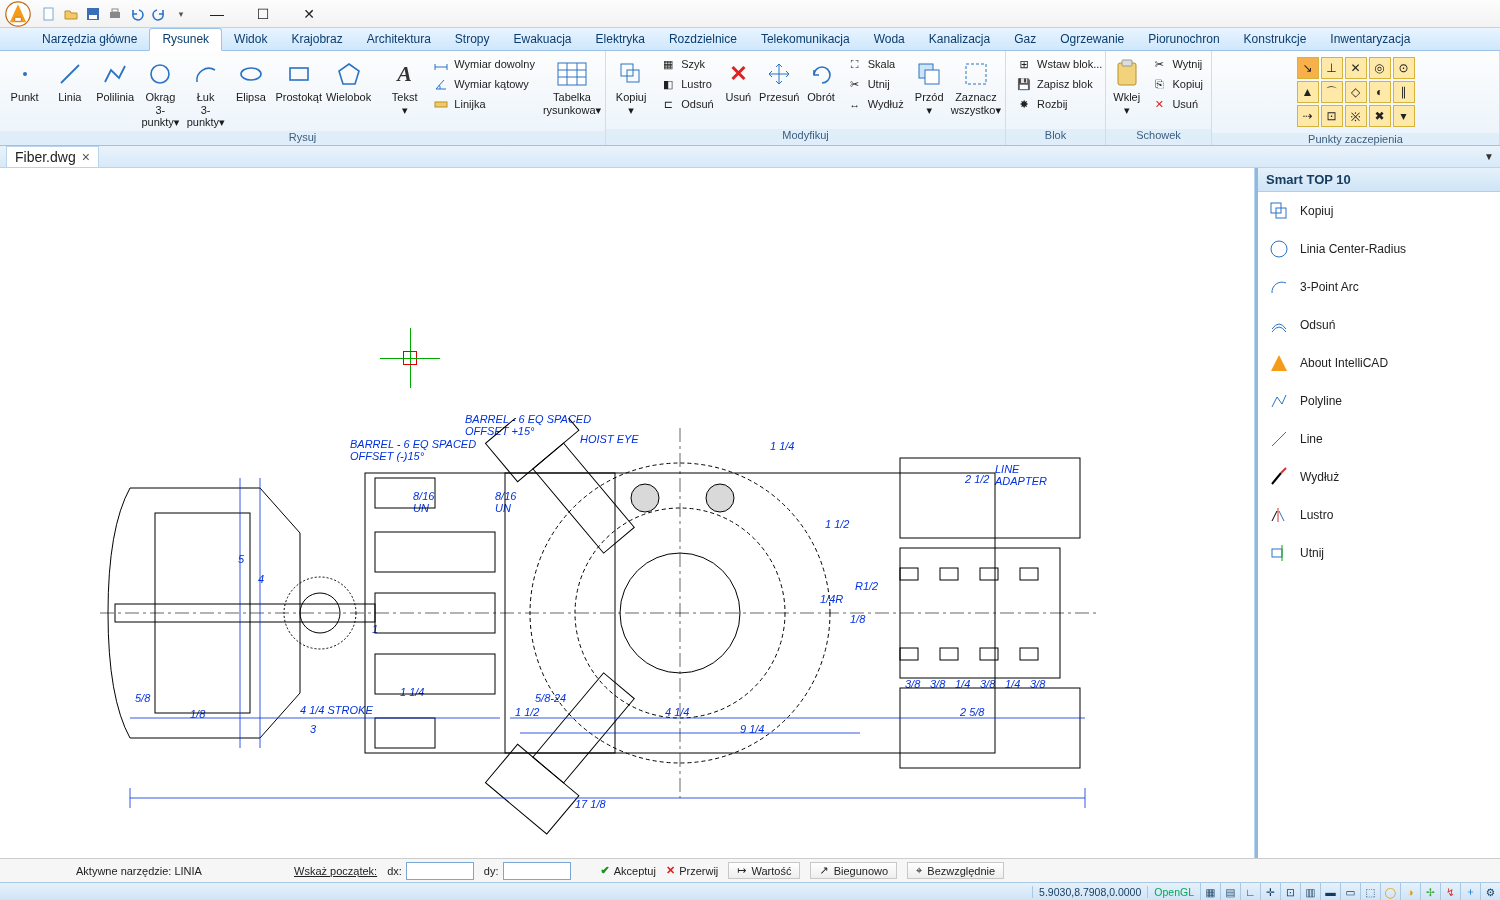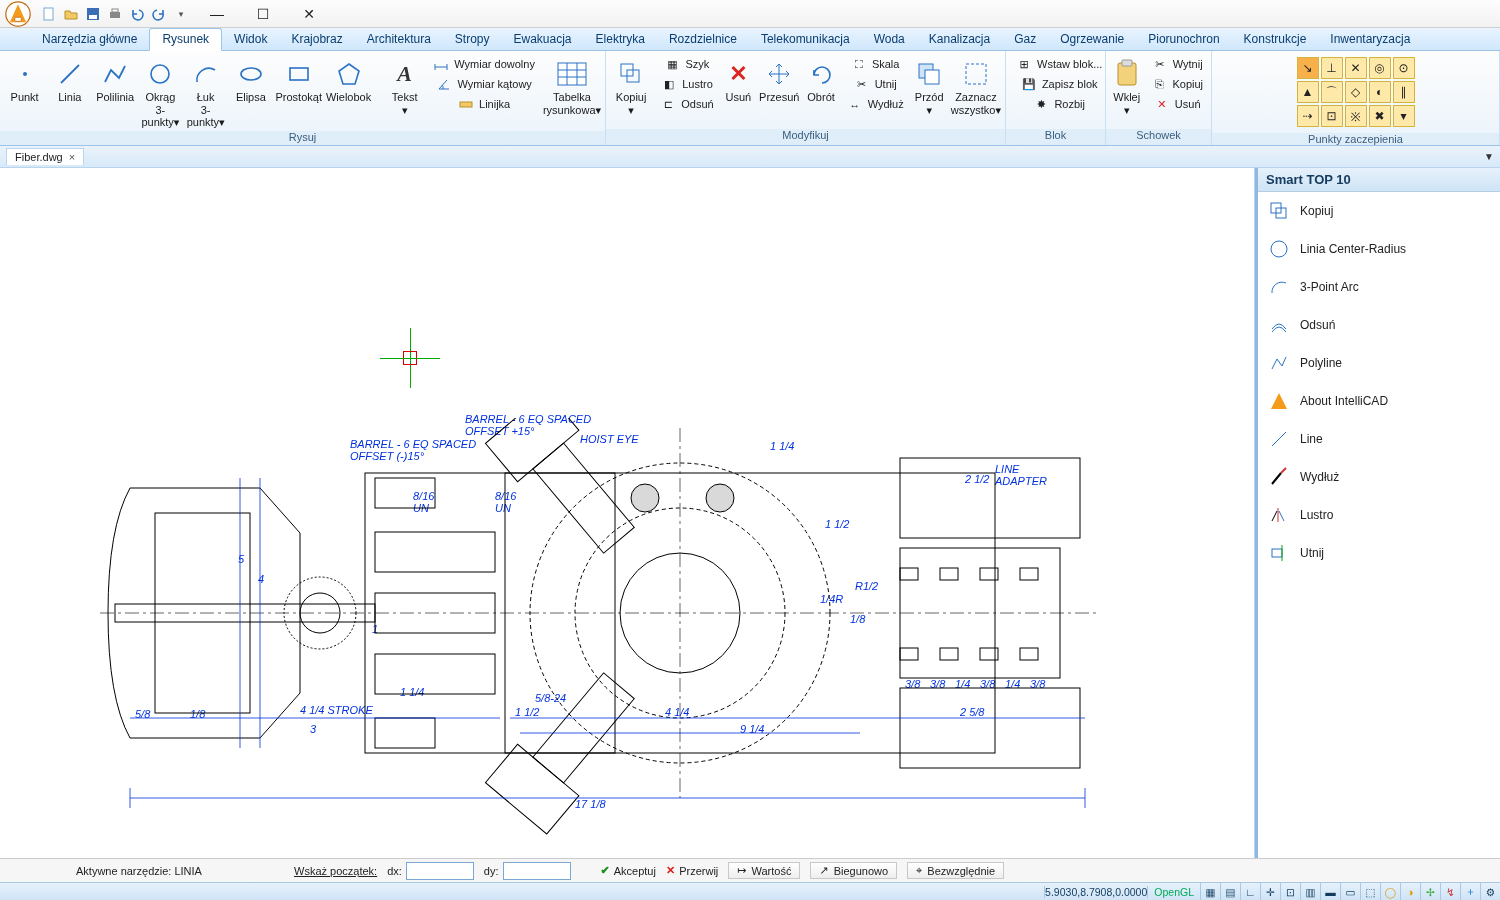--- a/index.html
+++ b/index.html
@@ -18,45 +18,45 @@
 .tab { padding:3px 12px 4px; font-size:12px; color:#0b3e6f; cursor:default; }
 .tab.active { background:#fff; border:1px solid #9cc3e8; border-bottom:1px solid #fff; border-radius:3px 3px 0 0; position:relative; top:1px; }
 
 .ribbon { height:95px; background:linear-gradient(#fdfdfd,#eaf3fb); border-bottom:1px solid #9cc3e8; display:flex; }
 .group { border-right:1px solid #c9dff2; display:flex; flex-direction:column; }
 .group-body { flex:1; display:flex; align-items:flex-start; padding:2px 4px; gap:4px; }
 .group-title { height:16px; text-align:center; font-size:11px; color:#3b5d7e; background:rgba(200,225,245,.35); }
 .bigbtn { width:48px; text-align:center; padding-top:4px; font-size:11px; color:#1a1a1a; }
 .bigbtn .ic { height:34px; display:flex;align-items:center;justify-content:center; }
 .bigbtn .lbl { line-height:1.15; }
-.smallcol { display:flex; flex-direction:column; gap:2px; padding-top:2px;align-items:center; }
+.smallcol { display:flex; flex-direction:column; gap:2px; padding-top:2px; }
 .smallbtn { display:flex; align-items:center; gap:5px; padding:1px 4px; font-size:11px; white-space:nowrap; }
 .smallbtn .sic { width:16px;height:16px; display:flex;align-items:center;justify-content:center; }
 .snap-grid { display:grid; grid-template-columns:repeat(5,22px); grid-auto-rows:22px; gap:2px; padding:4px; }
 .snap-grid div { background:#ffe9a8; border:1px solid #d6b43a; display:flex;align-items:center;justify-content:center; }
 
 .doctabs { height:22px; background:linear-gradient(#eaf3fb,#d7e9f8); border-bottom:1px solid #b9d5ee; display:flex; align-items:center; padding-left:6px; position:relative; }
-.doctab { background:#fff; border:1px solid #b9d5ee; border-bottom:none; padding:2px 8px; font-size:11px; display:flex;align-items:center; gap:6px; }
+.doctab { background:#fff; border:1px solid #b9d5ee; border-bottom:none; padding:2px 8px; font-size:14px; display:flex;align-items:center; gap:6px; }
 .doctab .x { color:#555; }
 .doctabs .dd { margin-left:auto; margin-right:6px; font-size:10px; color:#333; }
 
 .mainrow { display:flex; height:calc(900px - 28px - 23px - 95px - 22px - 24px - 18px); }
 .canvas { flex:1; background:#fff; position:relative; overflow:hidden; border-right:1px solid #b9d5ee; }
 .sidepanel { width:245px; background:#fff; border-left:3px solid #8fb9df; display:flex; flex-direction:column; }
 .side-title { background:linear-gradient(#e6f1fb,#cfe4f6); border-bottom:1px solid #b3cee6; padding:4px 8px; font-weight:bold; font-size:13px; color:#163d61; }
 .side-item { display:flex; align-items:center; gap:10px; padding:8px 10px; font-size:12px; }
 .side-item .sic2 { width:22px;height:22px; display:flex;align-items:center;justify-content:center; }
 
 .promptbar { height:24px; background:#f6f6f6; border-top:1px solid #ccc; display:flex; align-items:center; font-size:11px; gap:10px; padding:0 6px; }
 .promptbar .seg { display:flex; align-items:center; gap:4px; }
 .promptbar input { height:18px; border:1px solid #7aa7d4; background:#fff; width:68px; font-size:11px; padding:0 3px; }
 .pbtn { border:1px solid #c8c8c8; background:linear-gradient(#fff,#eee); padding:1px 8px; display:flex;align-items:center; gap:5px; }
 
 .statusbar { height:18px; background:linear-gradient(#e6f1fb,#cfe4f6); border-top:1px solid #a9c8e4; display:flex; align-items:center; font-size:10.5px; color:#123b5f; }
-.statusbar .coords { margin-left:auto; padding:0 0; border-left:1px solid #a9c8e4; }
+.statusbar .coords { margin-left:auto; padding:0 6px; border-left:1px solid #a9c8e4; }
 .statusbar .rend { padding:0 6px; border-left:1px solid #a9c8e4; color:#0a5; }
 .status-icons { display:flex; }
 .status-icons div { width:20px; height:18px; border-left:1px solid #a9c8e4; display:flex;align-items:center;justify-content:center; }
 .cross { position:absolute; left:410px; top:190px; }
 .cross:before,.cross:after{content:"";position:absolute;background:#0a0;}
 .cross:before{width:1px;height:60px;left:0;top:-30px;}
 .cross:after{height:1px;width:60px;top:0;left:-30px;}
 .cross .r{position:absolute;width:14px;height:14px;border:1px solid #d00;left:-7px;top:-7px;}
 .bluetxt { position:absolute; color:#0030e0; font-size:11px; font-family:Arial;font-style:italic; }
 svg.mech { position:absolute; left:100px; top:250px; }
@@ -425,21 +425,21 @@
     <div class="bluetxt" style="left:465px;top:245px;"><span>BARREL - 6 EQ SPACED</span><br><span>OFFSET +15°</span></div>
     <div class="bluetxt" style="left:350px;top:270px;"><span>BARREL - 6 EQ SPACED</span><br><span>OFFSET (-)15°</span></div>
     <div class="bluetxt" style="left:580px;top:265px;">HOIST EYE</div>
     <div class="bluetxt" style="left:995px;top:295px;"><span>LINE</span><br><span>ADAPTER</span></div>
     <div class="bluetxt" style="left:965px;top:305px;">2 1/2</div>
     <div class="bluetxt" style="left:770px;top:272px;">1 1/4</div>
     <div class="bluetxt" style="left:825px;top:350px;">1 1/2</div>
     <div class="bluetxt" style="left:820px;top:425px;">1/4R</div>
     <div class="bluetxt" style="left:855px;top:412px;">R1/2</div>
     <div class="bluetxt" style="left:850px;top:445px;">1/8</div>
-    <div class="bluetxt" style="left:135px;top:540px;">5/8</div>
+    <div class="bluetxt" style="left:135px;top:524px;">5/8</div>
     <div class="bluetxt" style="left:190px;top:540px;">1/8</div>
     <div class="bluetxt" style="left:300px;top:536px;">4 1/4 STROKE</div>
     <div class="bluetxt" style="left:372px;top:455px;">1</div>
     <div class="bluetxt" style="left:310px;top:555px;">3</div>
     <div class="bluetxt" style="left:258px;top:405px;">4</div>
     <div class="bluetxt" style="left:238px;top:385px;">5</div>
     <div class="bluetxt" style="left:400px;top:518px;">1 1/4</div>
     <div class="bluetxt" style="left:515px;top:538px;">1 1/2</div>
     <div class="bluetxt" style="left:665px;top:538px;">4 1/4</div>
     <div class="bluetxt" style="left:740px;top:555px;">9 1/4</div>
@@ -555,32 +555,32 @@
           <svg width="20" height="20">
             <path d="M3 14 Q10 4 17 14" fill="none" stroke="#2a72c4"></path>
             <path d="M3 17 Q10 7 17 17" fill="none" stroke="#2a72c4"></path>
           </svg>
         </span>
         <span>Odsuń</span>
       </div>
     <div class="side-item">
         <span class="sic2">
           <svg width="20" height="20">
+            <path d="M10 2 L18 18 H2 Z" fill="#f59b1a"></path>
+          </svg>
+        </span>
+        <span>About IntelliCAD</span>
+      </div>
+    <div class="side-item">
+        <span class="sic2">
+          <svg width="20" height="20">
             <path d="M3 16 L8 6 L13 13 L17 4" fill="none" stroke="#2a72c4"></path>
           </svg>
         </span>
         <span>Polyline</span>
-      </div>
-    <div class="side-item">
-        <span class="sic2">
-          <svg width="20" height="20">
-            <path d="M10 2 L18 18 H2 Z" fill="#f59b1a"></path>
-          </svg>
-        </span>
-        <span>About IntelliCAD</span>
       </div>
     <div class="side-item">
         <span class="sic2">
           <svg width="20" height="20">
             <line x1="3" y1="17" x2="17" y2="3" stroke="#2a72c4"></line>
           </svg>
         </span>
         <span>Line</span>
       </div>
     <div class="side-item">

